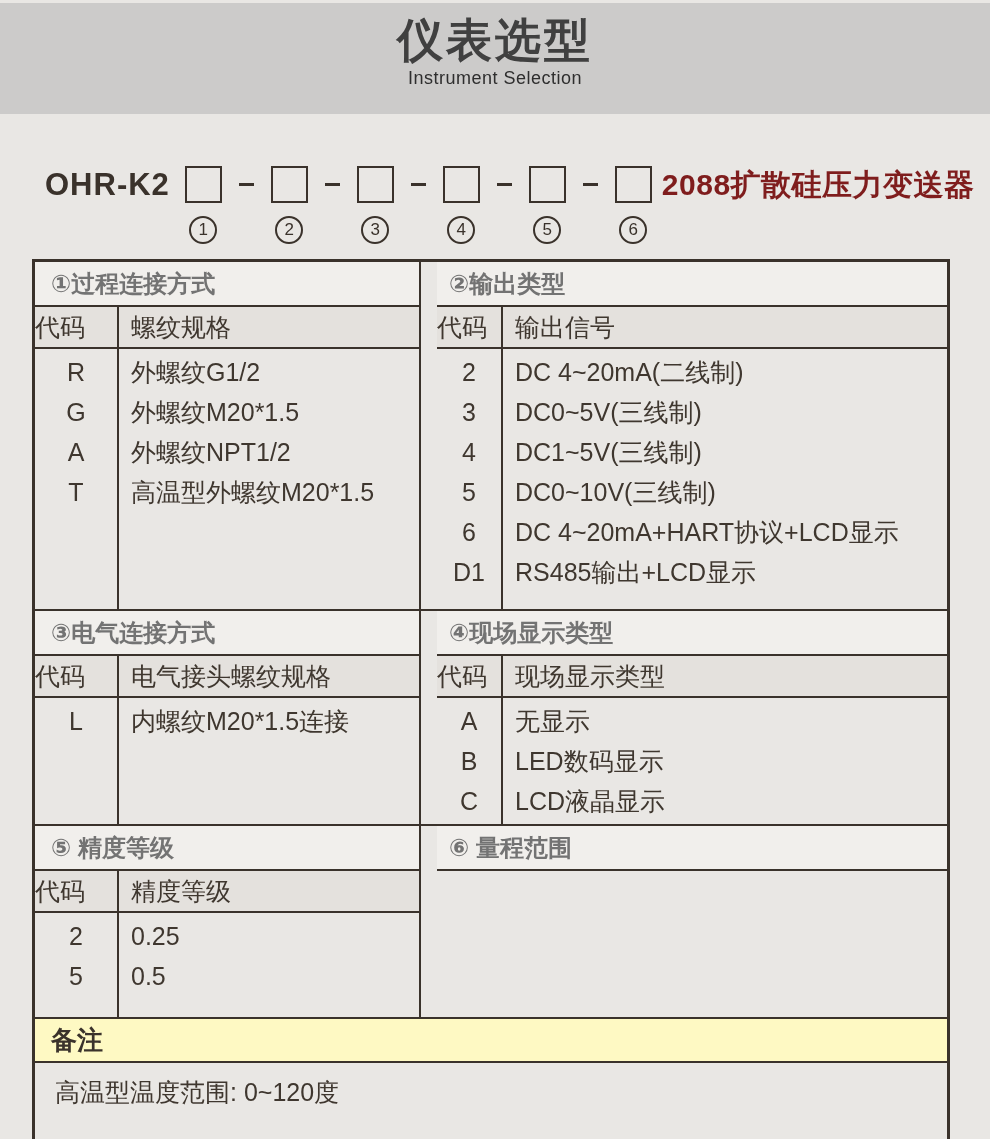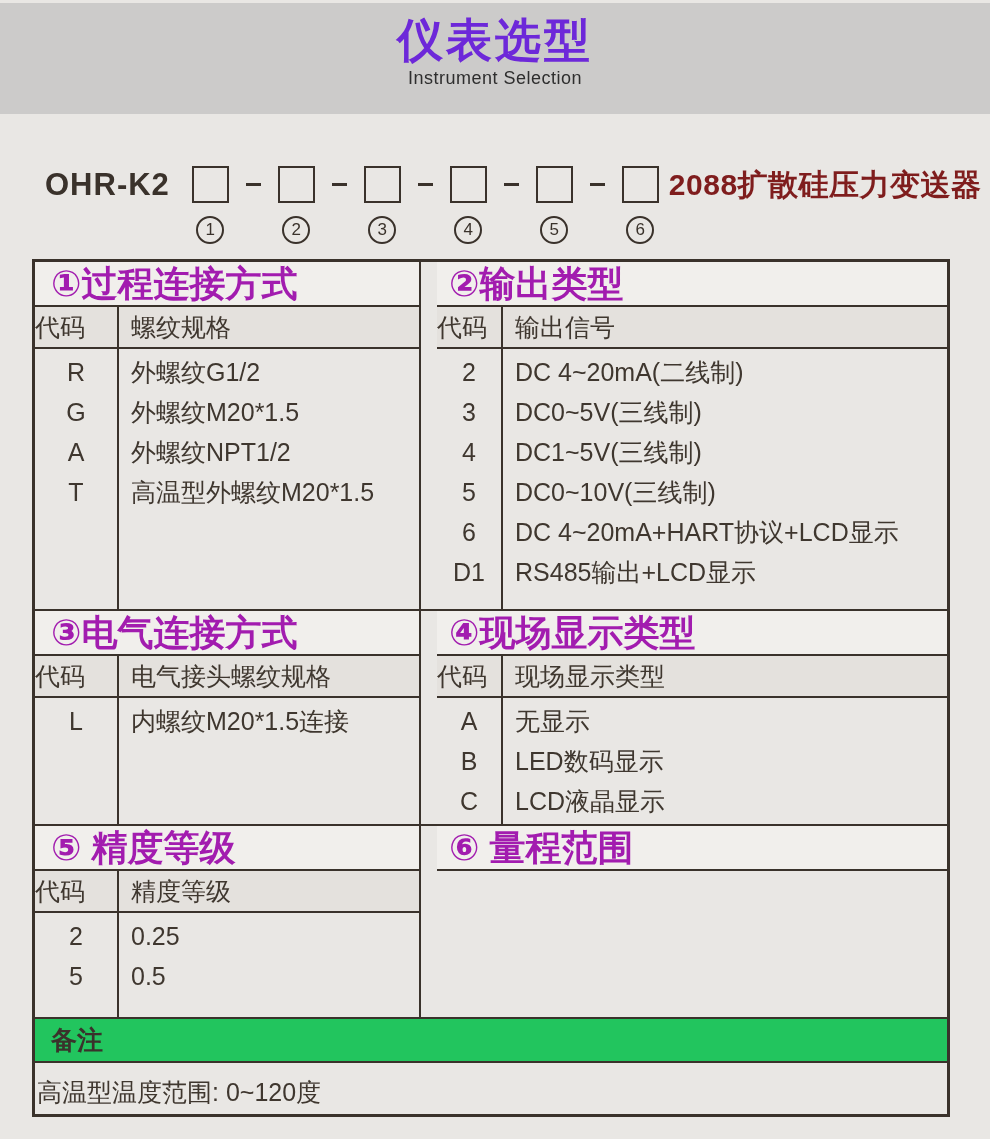--- a/index.html
+++ b/index.html
@@ -9,32 +9,32 @@
     font-family:"Liberation Sans","DejaVu Sans",sans-serif;
     color:#3f372f;
     overflow:hidden;
   }
   
   .top-gap{height:3px;}
   .header-band{
     height:111px;background:#cccbca;text-align:center;
   }
   .header-title{
-    padding-top:12px;font-size:46px;font-weight:700;color:#6d28d9;
+    padding-top:12px;font-size:46px;font-weight:700;color:#404040;
     letter-spacing:3px;line-height:50px;
   }
   .header-subtitle{
     font-size:18px;color:#2e2e2e;line-height:26px;letter-spacing:.5px;
   }
   
   .model-area{margin:52px 0 0 45px;}
   .model-line{display:flex;align-items:flex-start;}
   .model-prefix{
     font-size:31px;font-weight:700;letter-spacing:1px;line-height:37px;
-    margin-right:22px;color:#3a322b;white-space:nowrap;
+    margin-right:15px;color:#3a322b;white-space:nowrap;
   }
   .slot{display:flex;flex-direction:column;align-items:center;}
   .model-box{width:33px;height:33px;border:2px solid #3a322b;background:transparent;}
   .slot-num{
     margin-top:13px;width:24px;height:24px;border:2px solid #3a322b;border-radius:50%;
     font-size:17px;line-height:24px;text-align:center;color:#3a322b;
   }
   .model-dash{width:15px;height:3px;background:#3a322b;margin:17px 17px 0 17px;}
   .model-suffix{
     font-size:30px;font-weight:700;line-height:37px;margin-left:10px;
@@ -45,21 +45,21 @@
     width:912px;margin:15px 0 0 32px;
     border:3px solid #3a322b;
   }
   .tsection{display:flex;border-bottom:2px solid #3a322b;}
   .half{box-sizing:border-box;}
   .half.left{width:386px;border-right:2px solid #3a322b;}
   .half.right{flex:1;padding-left:16px;}
   .sec-title{
     height:43px;line-height:43px;background:#f1efec;
     border-bottom:2px solid #3a322b;
-    font-size:36px;font-weight:700;padding-left:16px;color:#a21caf;
+    font-size:24px;font-weight:700;padding-left:16px;color:#737373;
     white-space:nowrap;overflow:hidden;
   }
   .half.right .sec-title{padding-left:12px;}
   .subhead{
     display:flex;height:40px;line-height:40px;background:#e4e1dd;
     border-bottom:2px solid #3a322b;font-size:25px;
   }
   .c-code{width:82px;border-right:2px solid #3a322b;text-align:left;flex:none;}
   .half.right .c-code{width:64px;}
   .c-desc{flex:1;padding-left:12px;white-space:nowrap;overflow:hidden;}
@@ -71,25 +71,25 @@
   .desc-cell{height:40px;line-height:40px;padding-left:12px;white-space:nowrap;overflow:hidden;}
   .h-data-1{height:260px;}
   .h-data-2{height:126px;}
   .h-data-3{height:104px;}
   .range-cell{
     height:146px;display:flex;align-items:center;padding-left:30px;
     font-size:26px;
   }
   
   .remark-title{
-    height:42px;line-height:42px;background:#22c55e;border-bottom:2px solid #3a322b;
+    height:42px;line-height:42px;background:#fef9c3;border-bottom:2px solid #3a322b;
     font-size:26px;font-weight:700;padding-left:16px;color:#3a322b;
   }
   .remark-content{
-    height:51px;line-height:58px;font-size:25px;padding-left:2px;
+    height:76px;line-height:58px;font-size:25px;padding-left:20px;
   }
 </style>
 </head>
 <body>
 
 <div class="top-gap"></div>
 
 <div class="header-band">
   <div class="header-title">仪表选型</div>
   <div class="header-subtitle">Instrument Selection</div>

